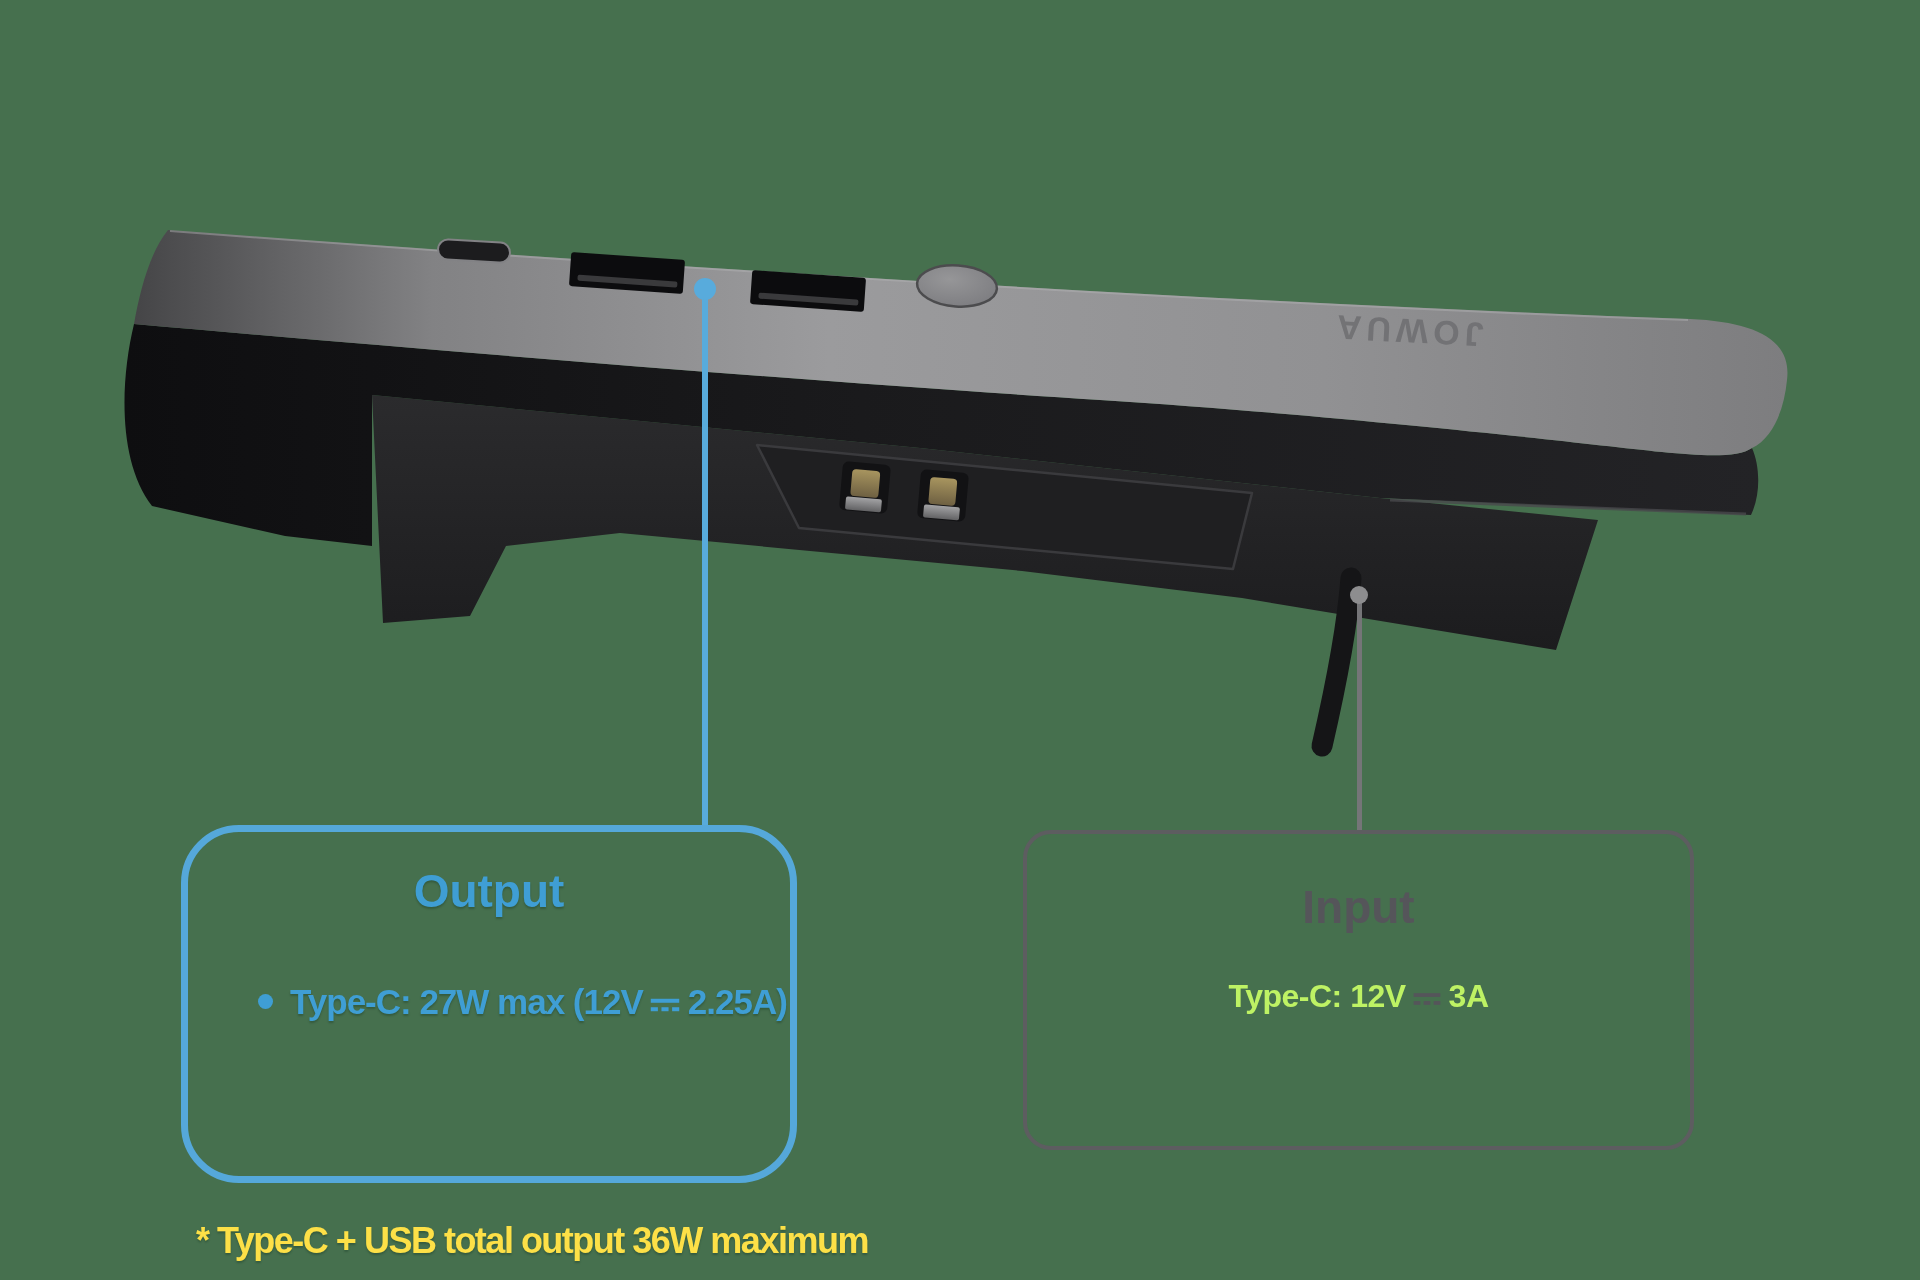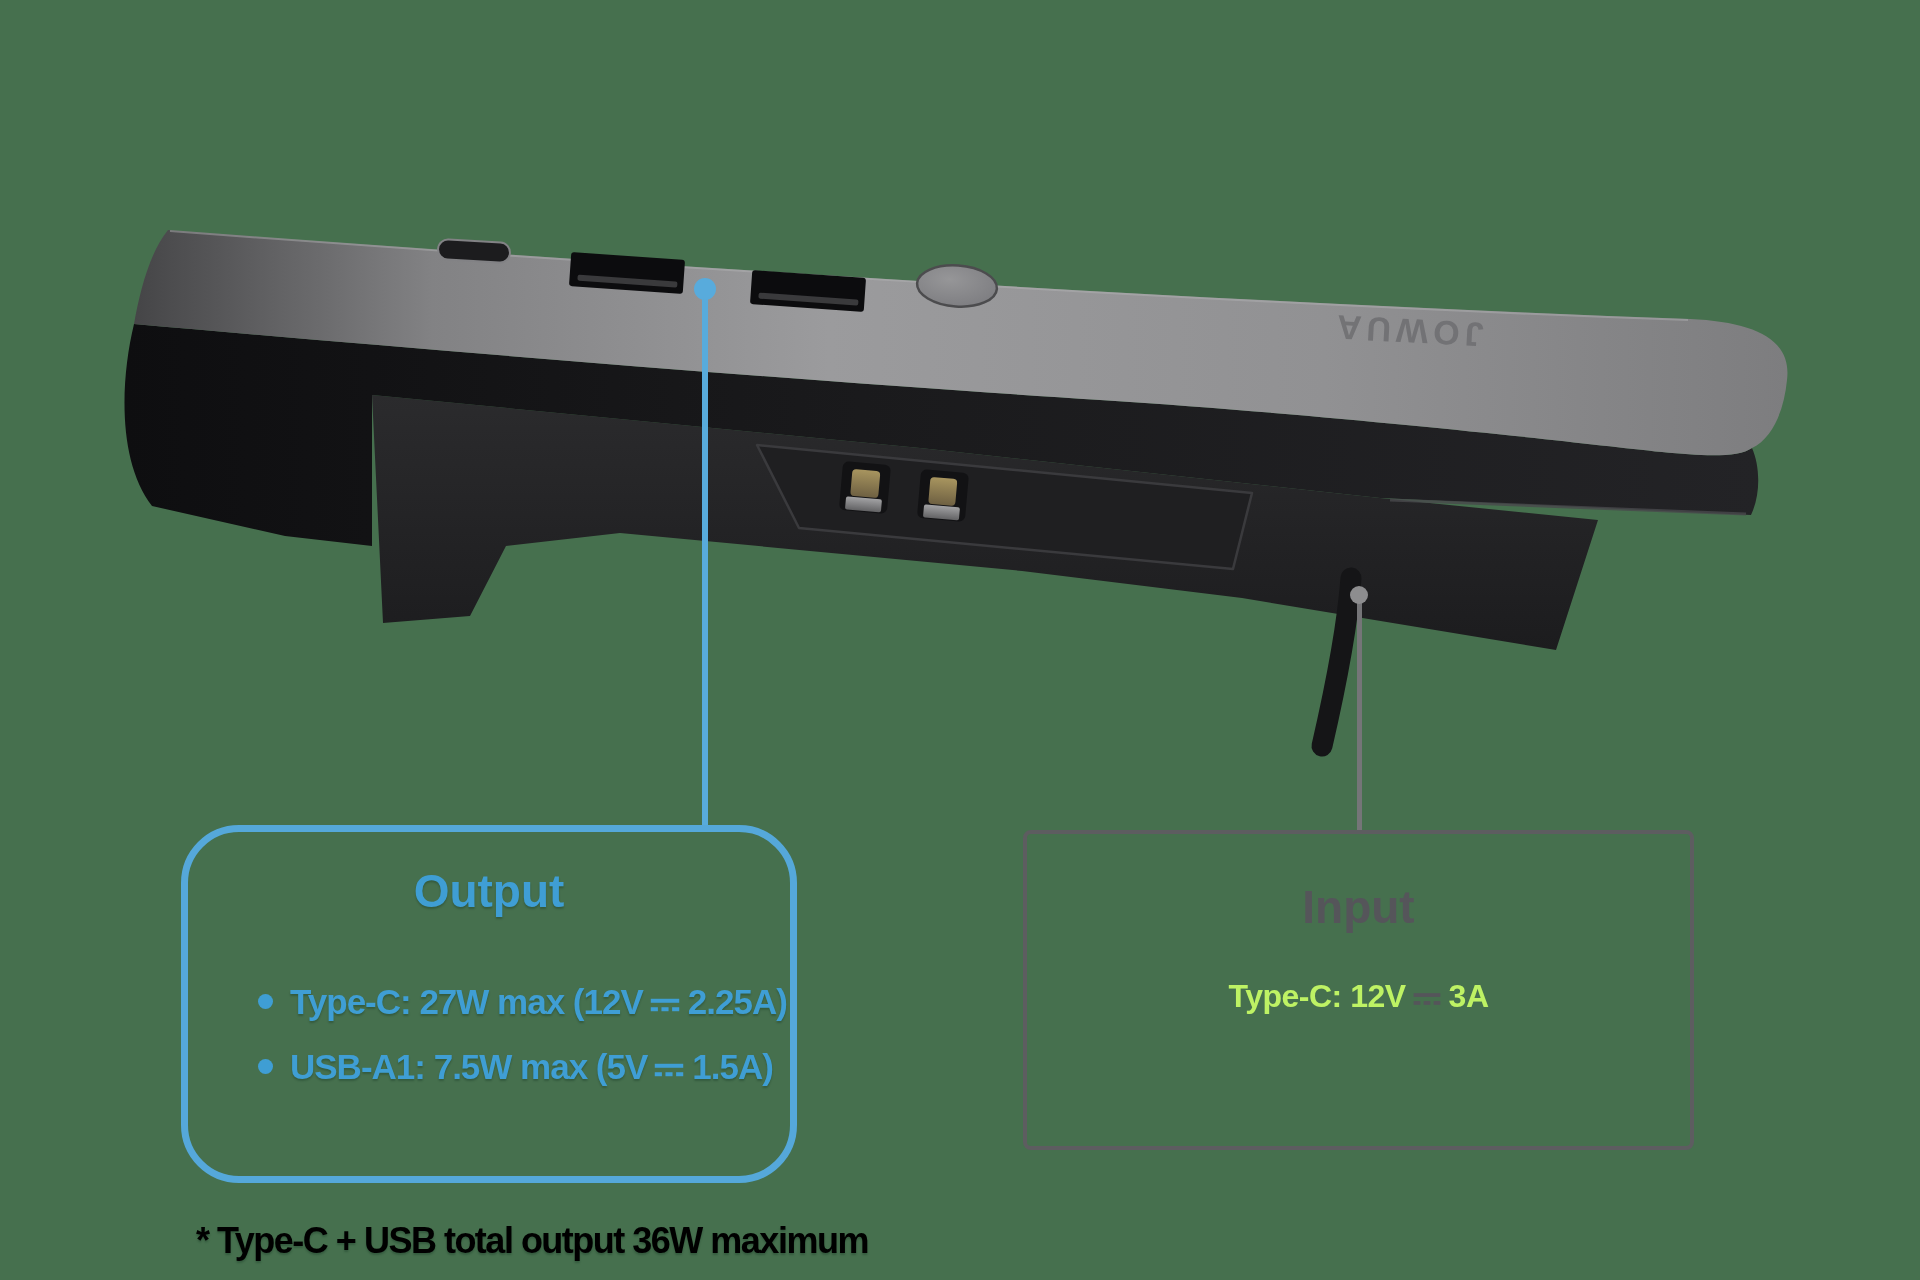--- a/index.html
+++ b/index.html
@@ -6,35 +6,35 @@
   .canvas{position:relative;width:1920px;height:1280px;background:#46704e;overflow:hidden;
           font-family:"Liberation Sans",sans-serif;}
   
   .leader-line{position:absolute;}
   .leader-dot{position:absolute;border-radius:50%;}
   
   .callout{position:absolute;box-sizing:border-box;background:transparent;}
   .callout.output{left:181px;top:825px;width:616px;height:358px;
                   border:7px solid #55a8da;border-radius:58px;}
   .callout.input{left:1023px;top:830px;width:671px;height:320px;
-                 border:4px solid #5d5d60;border-radius:8px;}
+                 border:4px solid #5d5d60;border-radius:28px;}
   .callout-title{position:absolute;left:0;right:0;text-align:center;
                  font-weight:700;font-size:46px;letter-spacing:0px;}
   .callout.output .callout-title{top:32px;color:#3f9ed4;text-shadow:0 2px 2px rgba(10,40,25,.28);}
   .callout.input  .callout-title{top:46px;color:#55555a;}
   .bullet-list{position:absolute;left:70px;top:150px;display:flex;flex-direction:column;gap:25px;}
   .bullet-row{display:flex;align-items:flex-start;gap:17px;}
   .bullet-dot{width:15px;height:15px;border-radius:50%;background:#3f9ed4;margin-top:12px;flex:0 0 auto;}
   .bullet-text{font-weight:700;font-size:35px;letter-spacing:-1px;color:#3f9ed4;
                text-shadow:0 2px 2px rgba(10,40,25,.28);white-space:nowrap;}
   .spec-line{position:absolute;left:0;right:0;top:144px;text-align:center;
              font-weight:700;font-size:32px;letter-spacing:-0.5px;color:#bef264;white-space:nowrap;}
   .dc-icon{display:inline-block;vertical-align:-2px;margin:0 7px 0 6px;}
   .footnote{position:absolute;left:196px;top:1220px;font-weight:700;font-size:36px;
-            letter-spacing:-1.5px;color:#000000;text-shadow:0 2px 2px rgba(10,40,25,.28);white-space:nowrap;}
+            letter-spacing:-1.5px;color:#fde047;text-shadow:0 2px 2px rgba(10,40,25,.28);white-space:nowrap;}
   .device-svg{position:absolute;left:0;top:0;}
 </style>
 </head>
 <body>
 
 <div class="canvas">
 
   <svg class="device-svg" width="1920" height="1280" viewBox="0 0 1920 1280">
     <defs>
       <linearGradient id="topGrad" x1="0" y1="0" x2="1" y2="0">
@@ -121,29 +121,20 @@
       <div class="bullet-row">
         <span class="bullet-dot"></span>
         <span class="bullet-text"><span>Type-C: 27W max (12V</span><svg class="dc-icon" width="32" height="22" viewBox="0 0 36 22" fill="#3f9ed4">
               <rect x="2" y="4" width="32" height="4.5"></rect>
               <rect x="2" y="13.5" width="8" height="4.5"></rect>
               <rect x="14" y="13.5" width="8" height="4.5"></rect>
               <rect x="26" y="13.5" width="8" height="4.5"></rect>
             </svg><span>2.25A)</span></span>
       </div>
 
-      <div class="bullet-row">
-        <span class="bullet-dot"></span>
-        <span class="bullet-text"><span>USB-A1: 7.5W max (5V</span><svg class="dc-icon" width="32" height="22" viewBox="0 0 36 22" fill="#3f9ed4">
-              <rect x="2" y="4" width="32" height="4.5"></rect>
-              <rect x="2" y="13.5" width="8" height="4.5"></rect>
-              <rect x="14" y="13.5" width="8" height="4.5"></rect>
-              <rect x="26" y="13.5" width="8" height="4.5"></rect>
-            </svg><span>1.5A)</span></span>
-      </div>
 
 
     </div>
   </div>
 
   <div class="callout input">
     <div class="callout-title">Input</div>
     <div class="spec-line"><span>Type-C: 12V</span><svg class="dc-icon" width="30" height="20" viewBox="0 0 36 22" fill="#55555a">
           <rect x="2" y="4" width="32" height="4.5"></rect>
           <rect x="2" y="13.5" width="8" height="4.5"></rect>

